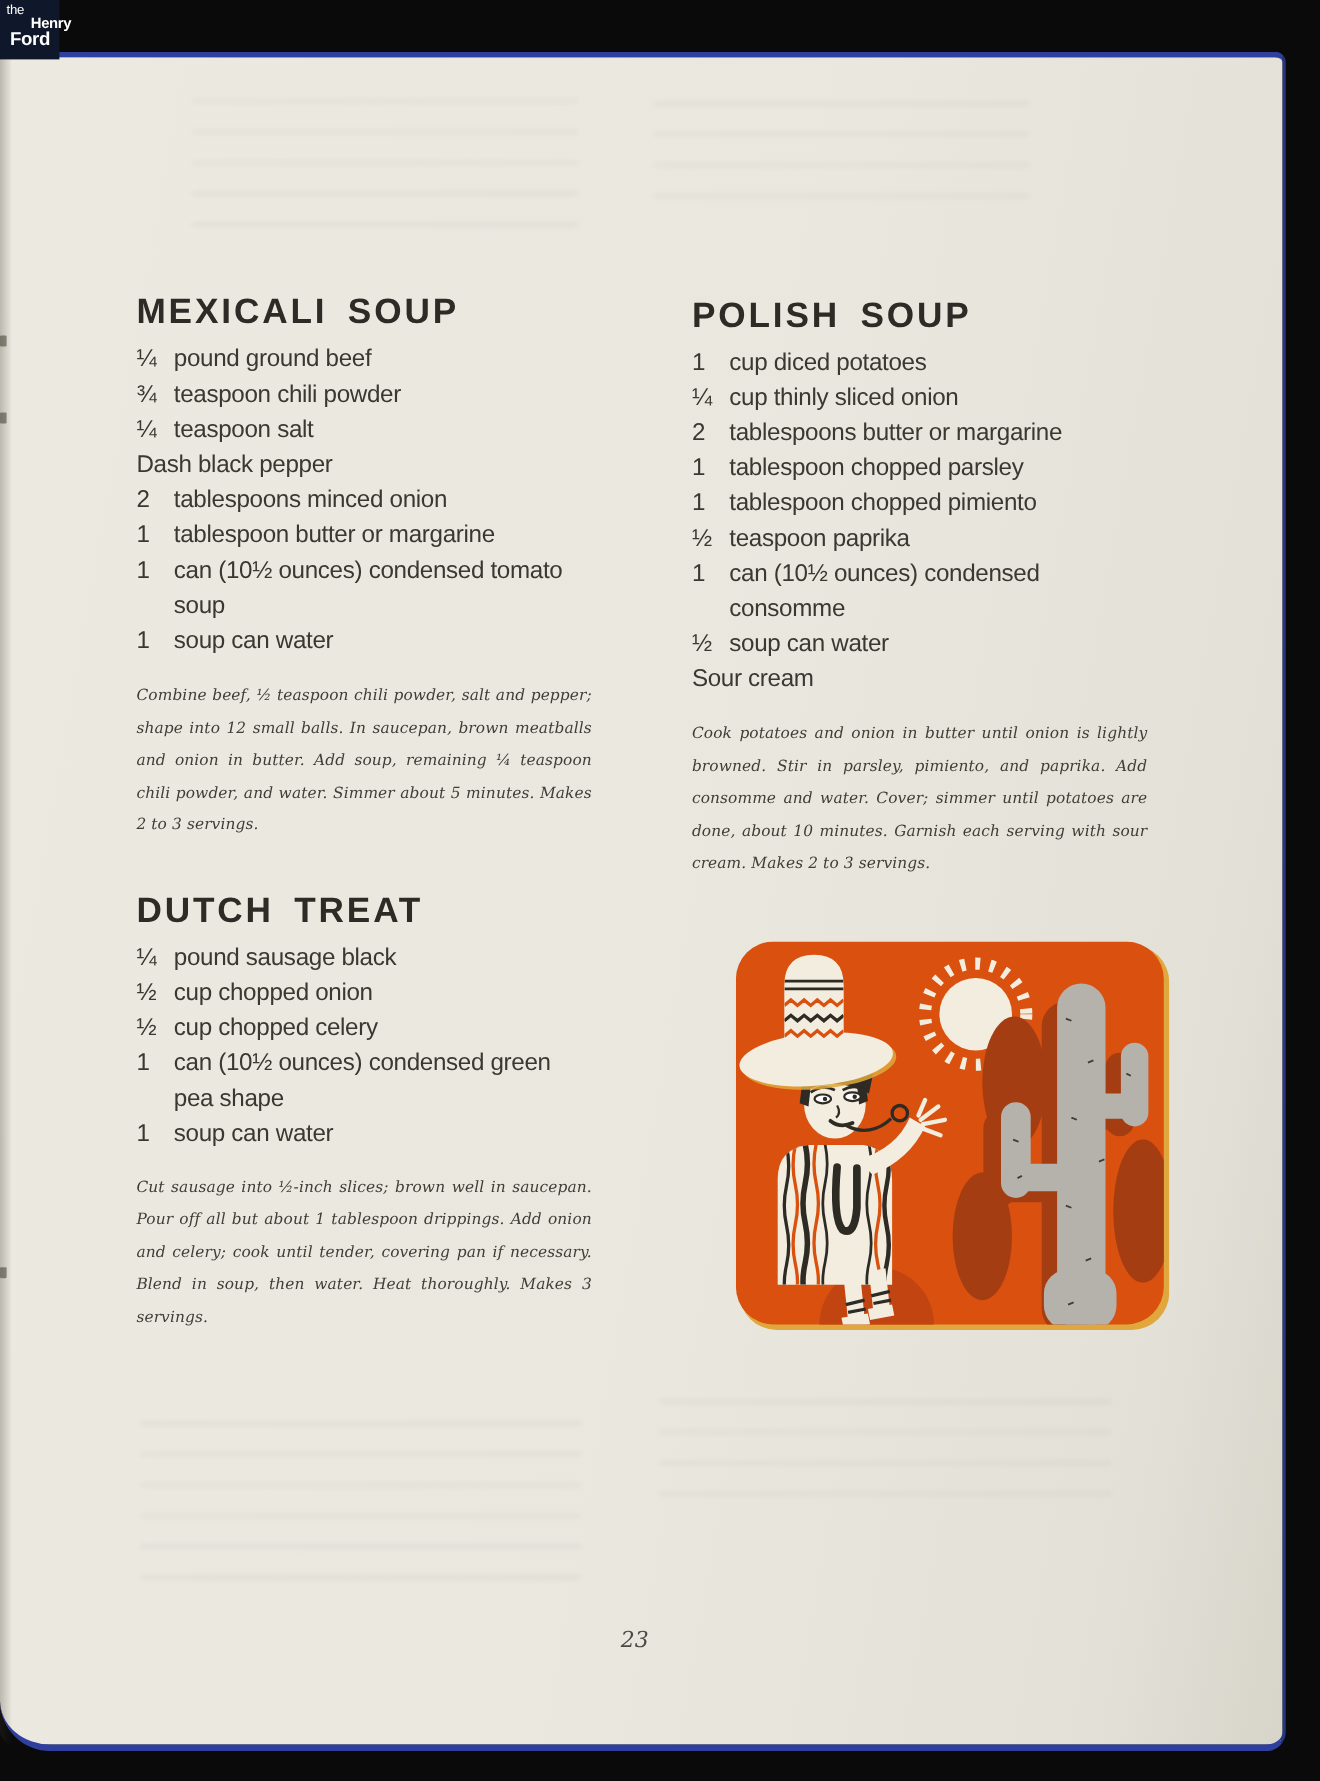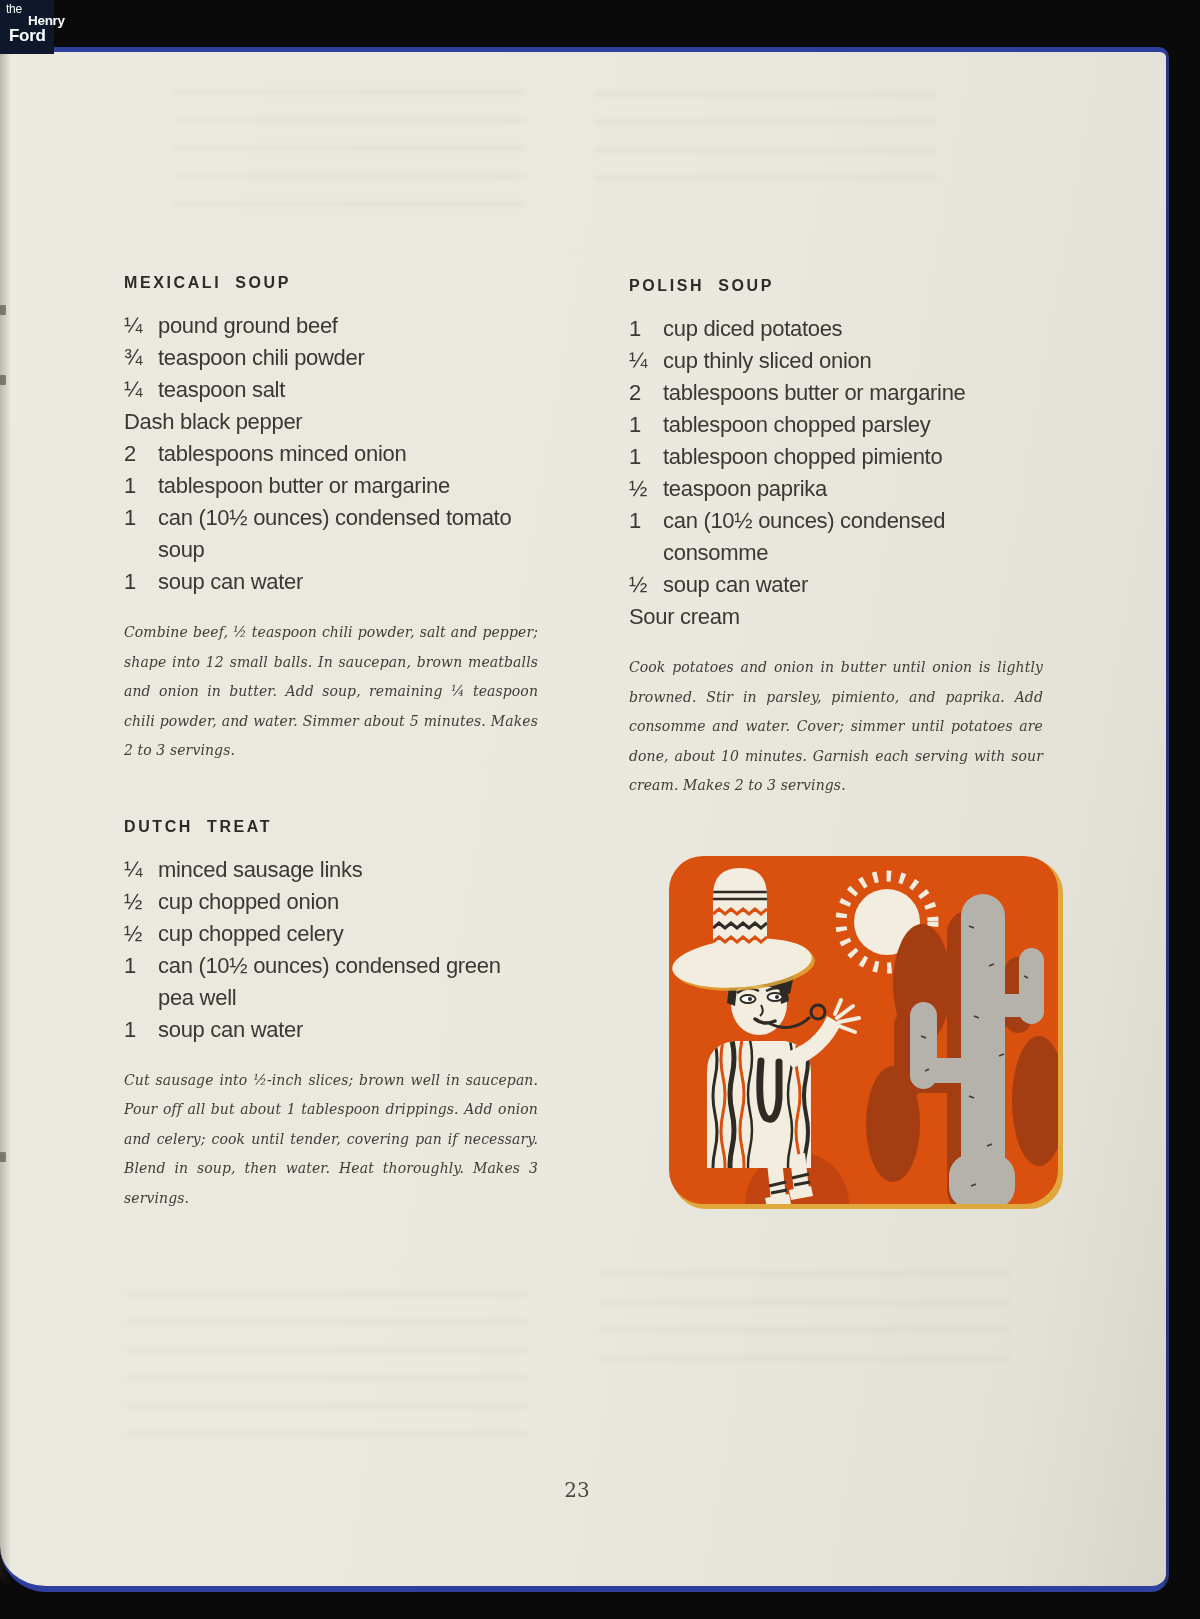--- a/index.html
+++ b/index.html
@@ -32,40 +32,40 @@
   }
   .g1{left:175px;top:38px;width:350px;height:120px}
   .g2{left:595px;top:40px;width:340px;height:110px}
   .g3{left:128px;top:1240px;width:400px;height:150px}
   .g4{left:600px;top:1220px;width:410px;height:110px}
   
   .col{position:absolute;}
   .col-left{left:124px;top:218px;width:422px;}
   .col-right{left:600px;top:221px;width:440px;margin-left:29px;}
   .recipe h2{
-    margin:0 0 14px;font-weight:700;font-size:16px;line-height:26px;
+    margin:0 0 14px;font-weight:700;font-size:32px;line-height:26px;
     letter-spacing:2.6px;word-spacing:7px;color:#2d2b26;
   }
   .recipe + .recipe{margin-top:48px;}
   .ing-row{display:grid;grid-template-columns:34px 1fr;}
   .ing-row .qty,.ing-row .ing{
     font-size:22px;line-height:32px;color:#3a3831;letter-spacing:-0.3px;font-weight:500;
   }
   .ing-row.full{grid-template-columns:1fr;}
   .ing .l2{display:block;}
   .method{
     margin:20px 0 0;width:414px;
     font-family:"DejaVu Serif","Liberation Serif",serif;
     font-size:14px;line-height:29.5px;text-align:justify;
     color:#403d36;letter-spacing:.1px;font-style:italic;
   }
   .illus{margin:55px 0 0 40px;width:394px;height:353px;}
   .page-num{
     position:absolute;left:0;top:1426px;width:100%;text-align:center;padding-right:12px;box-sizing:border-box;
-    font-family:"DejaVu Serif","Liberation Serif",serif;font-size:20px;color:#4b4942;
+    font-family:"DejaVu Serif","Liberation Serif",serif;font-size:20px;color:#4b4942;font-style:italic;
   }
   
   .logo{position:absolute;left:0;top:0;width:54px;height:54px;background:#0f172a;z-index:9;}
   .logo span{position:absolute;color:#fff;letter-spacing:-.3px;white-space:nowrap;}
   .l-the{left:6px;top:2px;font-size:12px;font-weight:400;}
   .l-henry{left:15px;top:13px;font-size:13.5px;font-weight:700;padding-left:13px;}
   .l-ford{left:9px;top:26px;font-size:17px;font-weight:700;}
 </style>
 </head>
 <body>
@@ -117,33 +117,33 @@
         </div>
       </div>
       <p class="method">Combine beef, ½ teaspoon chili powder, salt and pepper; shape into 12 small balls. In saucepan, brown meatballs and onion in butter. Add soup, remaining ¼ teaspoon chili powder, and water. Simmer about 5 minutes. Makes 2 to 3 servings.</p>
     </article>
 
     <article class="recipe">
       <h2>DUTCH TREAT</h2>
       <div class="ings">
         <div class="ing-row">
           <span class="qty">¼</span>
-          <span class="ing">minced sausage links</span>
+          <span class="ing">pound sausage black</span>
         </div>
         <div class="ing-row">
           <span class="qty">½</span>
           <span class="ing">cup chopped onion</span>
         </div>
         <div class="ing-row">
           <span class="qty">½</span>
           <span class="ing">cup chopped celery</span>
         </div>
         <div class="ing-row">
           <span class="qty">1</span>
-          <span class="ing"><span>can (10½ ounces) condensed green</span><span class="l2">pea well</span></span>
+          <span class="ing"><span>can (10½ ounces) condensed green</span><span class="l2">pea shape</span></span>
         </div>
         <div class="ing-row">
           <span class="qty">1</span>
           <span class="ing">soup can water</span>
         </div>
       </div>
       <p class="method">Cut sausage into ½-inch slices; brown well in saucepan. Pour off all but about 1 tablespoon drippings. Add onion and celery; cook until tender, covering pan if necessary. Blend in soup, then water. Heat thoroughly. Makes 3 servings.</p>
     </article>
   </section>
 

